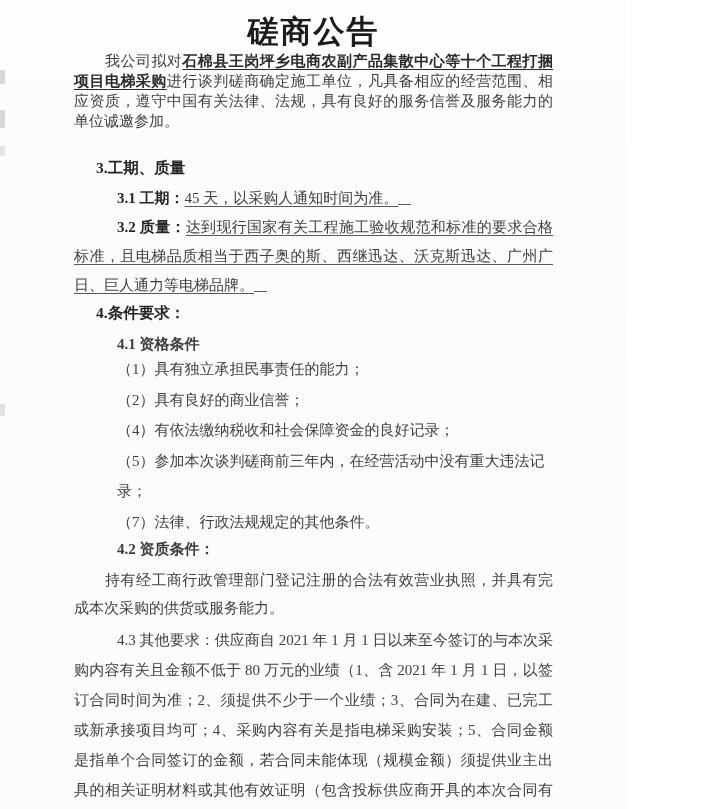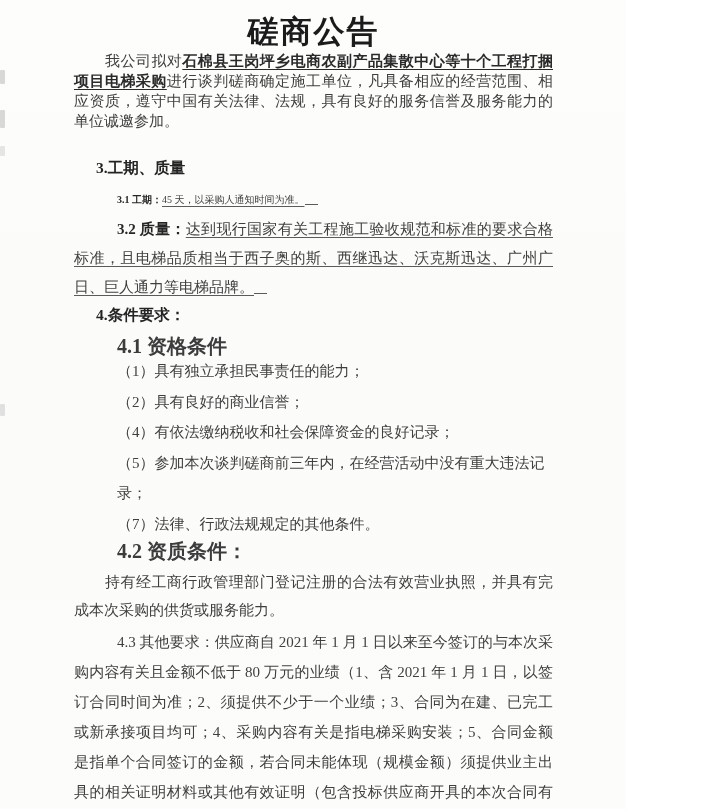--- a/index.html
+++ b/index.html
@@ -72,32 +72,32 @@
     font-size:15.5px;
     line-height:20px;
     font-weight:bold;
     color:#242424;
   }
   .sec-heading.h4 { margin-top:3.5px; }
 
   .sub-line {
     margin-top:10px;
     padding-left:43px;
-    font-size:10px;
+    font-size:15px;
     line-height:20px;
   }
   .sub-para {
     margin-top:4.5px;
     font-size:15px;
     line-height:29px;
     text-align:justify;
     text-indent:43px;
   }
   .sub-heading {
-    font-size:20px;
+    font-size:15px;
     line-height:20px;
     padding-left:43px;
     color:#3c3c3c;
     font-family:Liberation Serif, serif;
   }
   .sub-heading.q41 { margin-top:11px; }
   .sub-heading.q42 { margin-top:2px; }
 
   .conditions {
     list-style:none;

